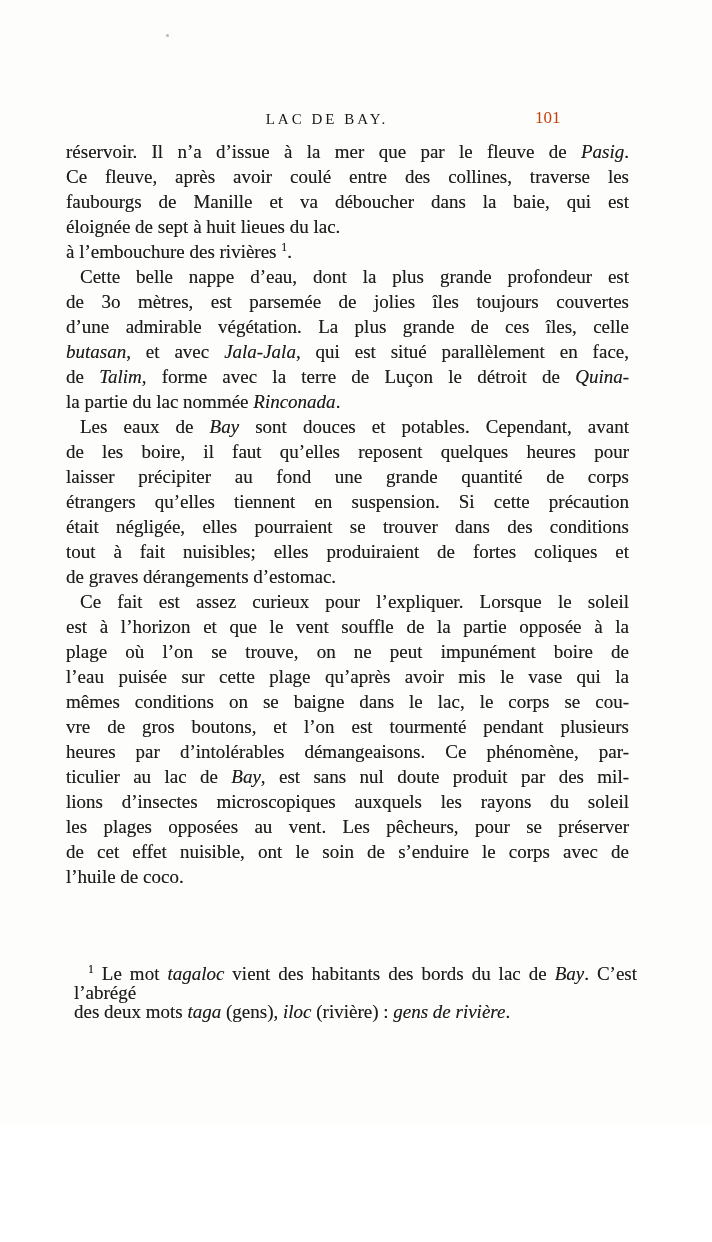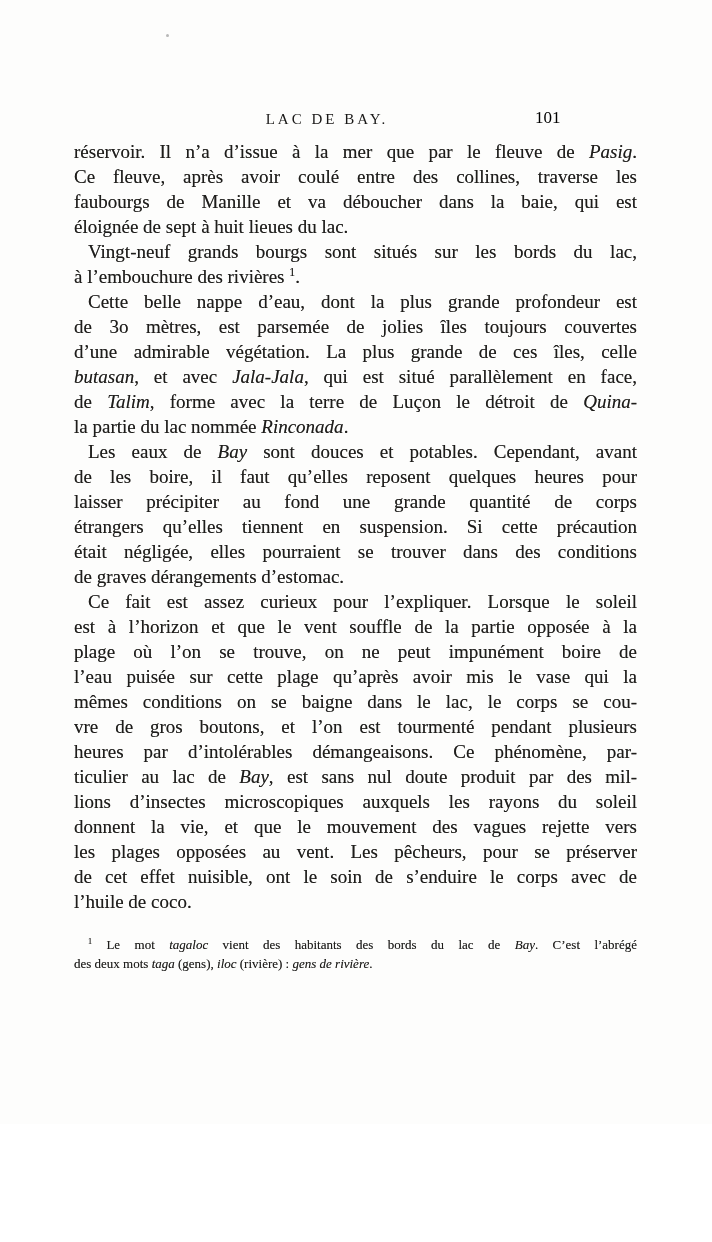--- a/index.html
+++ b/index.html
@@ -36,26 +36,26 @@
     letter-spacing: 3px;
     white-space: nowrap;
     color: #181716;
   }
   .page-number {
     position: absolute;
     top: 109px;
     left: 535px;
     font-size: 17px;
     line-height: 18px;
-    color: #000000;
+    color: #c2410c;
   }
   .body-text {
     position: absolute;
     top: 139px;
-    left: 74px;
+    left: 66px;
     width: 563px;
     font-size: 19px;
     line-height: 25px;
     text-shadow: 0 0 0.5px rgba(30,29,27,0.55);
   }
   .body-text .line,
   .footnote .line {
     text-align: justify;
     text-align-last: justify;
     text-justify: inter-word;
@@ -71,67 +71,66 @@
   .line i {
     font-style: italic;
   }
   .line sup {
     font-size: 62%;
     line-height: 0;
     vertical-align: super;
   }
   .footnote {
     position: absolute;
-    top: 935px;
+    top: 964px;
     left: 74px;
     width: 563px;
-    font-size: 13px;
+    font-size: 19px;
     line-height: 19px;
     text-shadow: 0 0 0.5px rgba(30,29,27,0.5);
   }
 </style>
 </head>
 <body>
 
 <div class="page">
   <div class="scan-speck"></div>
 
   <div class="running-head">LAC DE BAY.</div>
 
   <div class="page-number">101</div>
 
   <div class="body-text">
       <div class="line">réservoir. Il n’a d’issue à la mer que par le fleuve de <i>Pasig</i>.</div>
       <div class="line">Ce fleuve, après avoir coulé entre des collines, traverse les</div>
       <div class="line">faubourgs de Manille et va déboucher dans la baie, qui est</div>
       <div class="line para-end">éloignée de sept à huit lieues du lac.</div>
-      <div class="line indent">Vingt-neuf grands bourgs sont situés sur les bords du lac,</div>
       <div class="line para-end">à l’embouchure des rivières <sup>1</sup>.</div>
       <div class="line indent">Cette belle nappe d’eau, dont la plus grande profondeur est</div>
       <div class="line">de 3o mètres, est parsemée de jolies îles toujours couvertes</div>
       <div class="line">d’une admirable végétation. La plus grande de ces îles, celle</div>
       <div class="line"><i>butasan</i>, et avec <i>Jala-Jala</i>, qui est situé parallèlement en face,</div>
       <div class="line">de <i>Talim</i>, forme avec la terre de Luçon le détroit de <i>Quina-</i></div>
       <div class="line para-end">la partie du lac nommée <i>Rinconada</i>.</div>
       <div class="line indent">Les eaux de <i>Bay</i> sont douces et potables. Cependant, avant</div>
       <div class="line">de les boire, il faut qu’elles reposent quelques heures pour</div>
       <div class="line">laisser précipiter au fond une grande quantité de corps</div>
       <div class="line">étrangers qu’elles tiennent en suspension. Si cette précaution</div>
       <div class="line">était négligée, elles pourraient se trouver dans des conditions</div>
+      <div class="line">tout à fait nuisibles; elles produiraient de fortes coliques et</div>
       <div class="line para-end">de graves dérangements d’estomac.</div>
       <div class="line indent">Ce fait est assez curieux pour l’expliquer. Lorsque le soleil</div>
       <div class="line">est à l’horizon et que le vent souffle de la partie opposée à la</div>
       <div class="line">plage où l’on se trouve, on ne peut impunément boire de</div>
       <div class="line">l’eau puisée sur cette plage qu’après avoir mis le vase qui la</div>
       <div class="line">mêmes conditions on se baigne dans le lac, le corps se cou-</div>
       <div class="line">vre de gros boutons, et l’on est tourmenté pendant plusieurs</div>
       <div class="line">heures par d’intolérables démangeaisons. Ce phénomène, par-</div>
       <div class="line">ticulier au lac de <i>Bay</i>, est sans nul doute produit par des mil-</div>
       <div class="line">lions d’insectes microscopiques auxquels les rayons du soleil</div>
-      <div class="line">donnent la vie, et que le mouvement des vagues rejette vers</div>
       <div class="line">les plages opposées au vent. Les pêcheurs, pour se préserver</div>
       <div class="line">de cet effet nuisible, ont le soin de s’enduire le corps avec de</div>
       <div class="line para-end">l’huile de coco.</div>
     </div>
 
   <div class="footnote">
       <div class="line indent"><sup>1</sup> Le mot <i>tagaloc</i> vient des habitants des bords du lac de <i>Bay</i>. C’est l’abrégé</div>
       <div class="line para-end">des deux mots <i>taga</i> (gens), <i>iloc</i> (rivière) : <i>gens de rivière</i>.</div>
     </div>
 </div>

